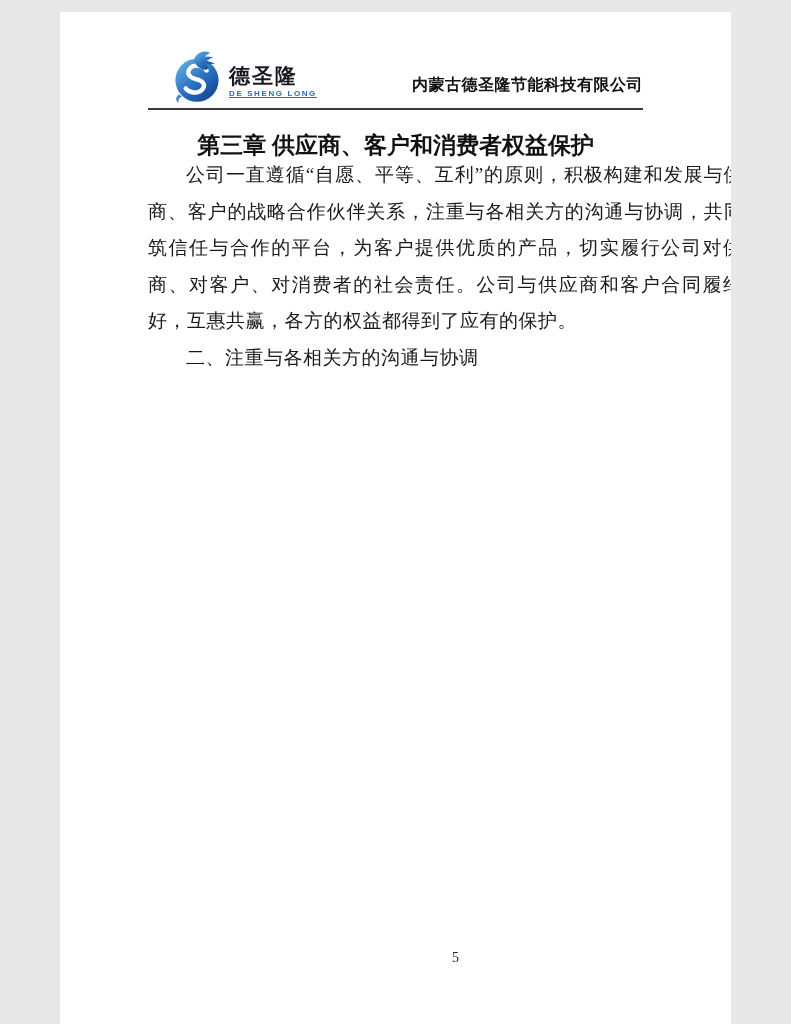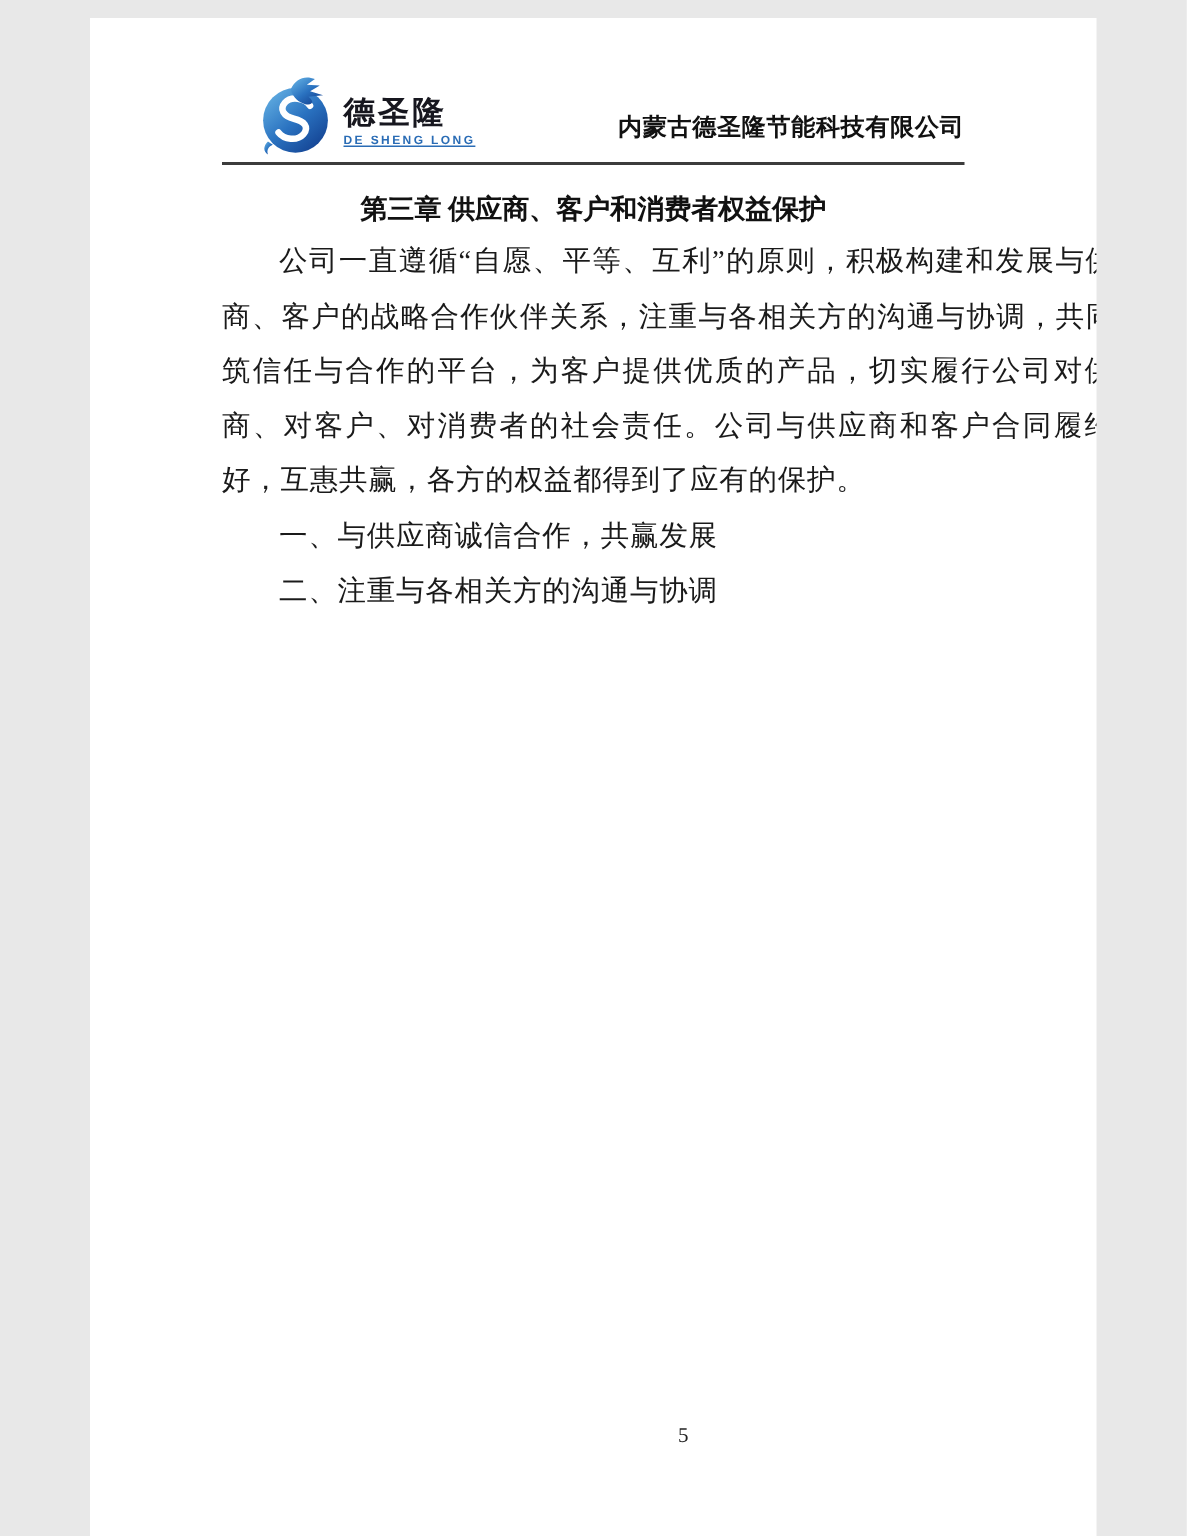--- a/index.html
+++ b/index.html
@@ -63,21 +63,21 @@
     background: #3c3c3c;
   }
 
   
   .chapter-title {
     position: absolute;
     left: 88px;
     right: 88px;
     top: 103px;
     text-align: center;
-    font-size: 18px;
+    font-size: 23px;
     font-weight: bold;
     color: #111111;
     white-space: nowrap;
   }
   .body-text {
     position: absolute;
     left: 88px;
     top: 145px;
     width: 615px;
   }
@@ -132,19 +132,18 @@
   </div>
 
   <div class="company-name">内蒙古德圣隆节能科技有限公司</div>
 
   <div class="header-rule"></div>
 
   <h1 class="chapter-title">第三章 供应商、客户和消费者权益保护</h1>
 
   <div class="body-text">
     <p>公司一直遵循“自愿、平等、互利”的原则，积极构建和发展与供应商、客户的战略合作伙伴关系，注重与各相关方的沟通与协调，共同构筑信任与合作的平台，为客户提供优质的产品，切实履行公司对供应商、对客户、对消费者的社会责任。公司与供应商和客户合同履约良好，互惠共赢，各方的权益都得到了应有的保护。</p>
-    <p>一、与供应商诚信合作，共赢发展</p>
     <p>二、注重与各相关方的沟通与协调</p>
   </div>
 
   <div class="page-number">5</div>
 
 </div>
 
 </body></html>

